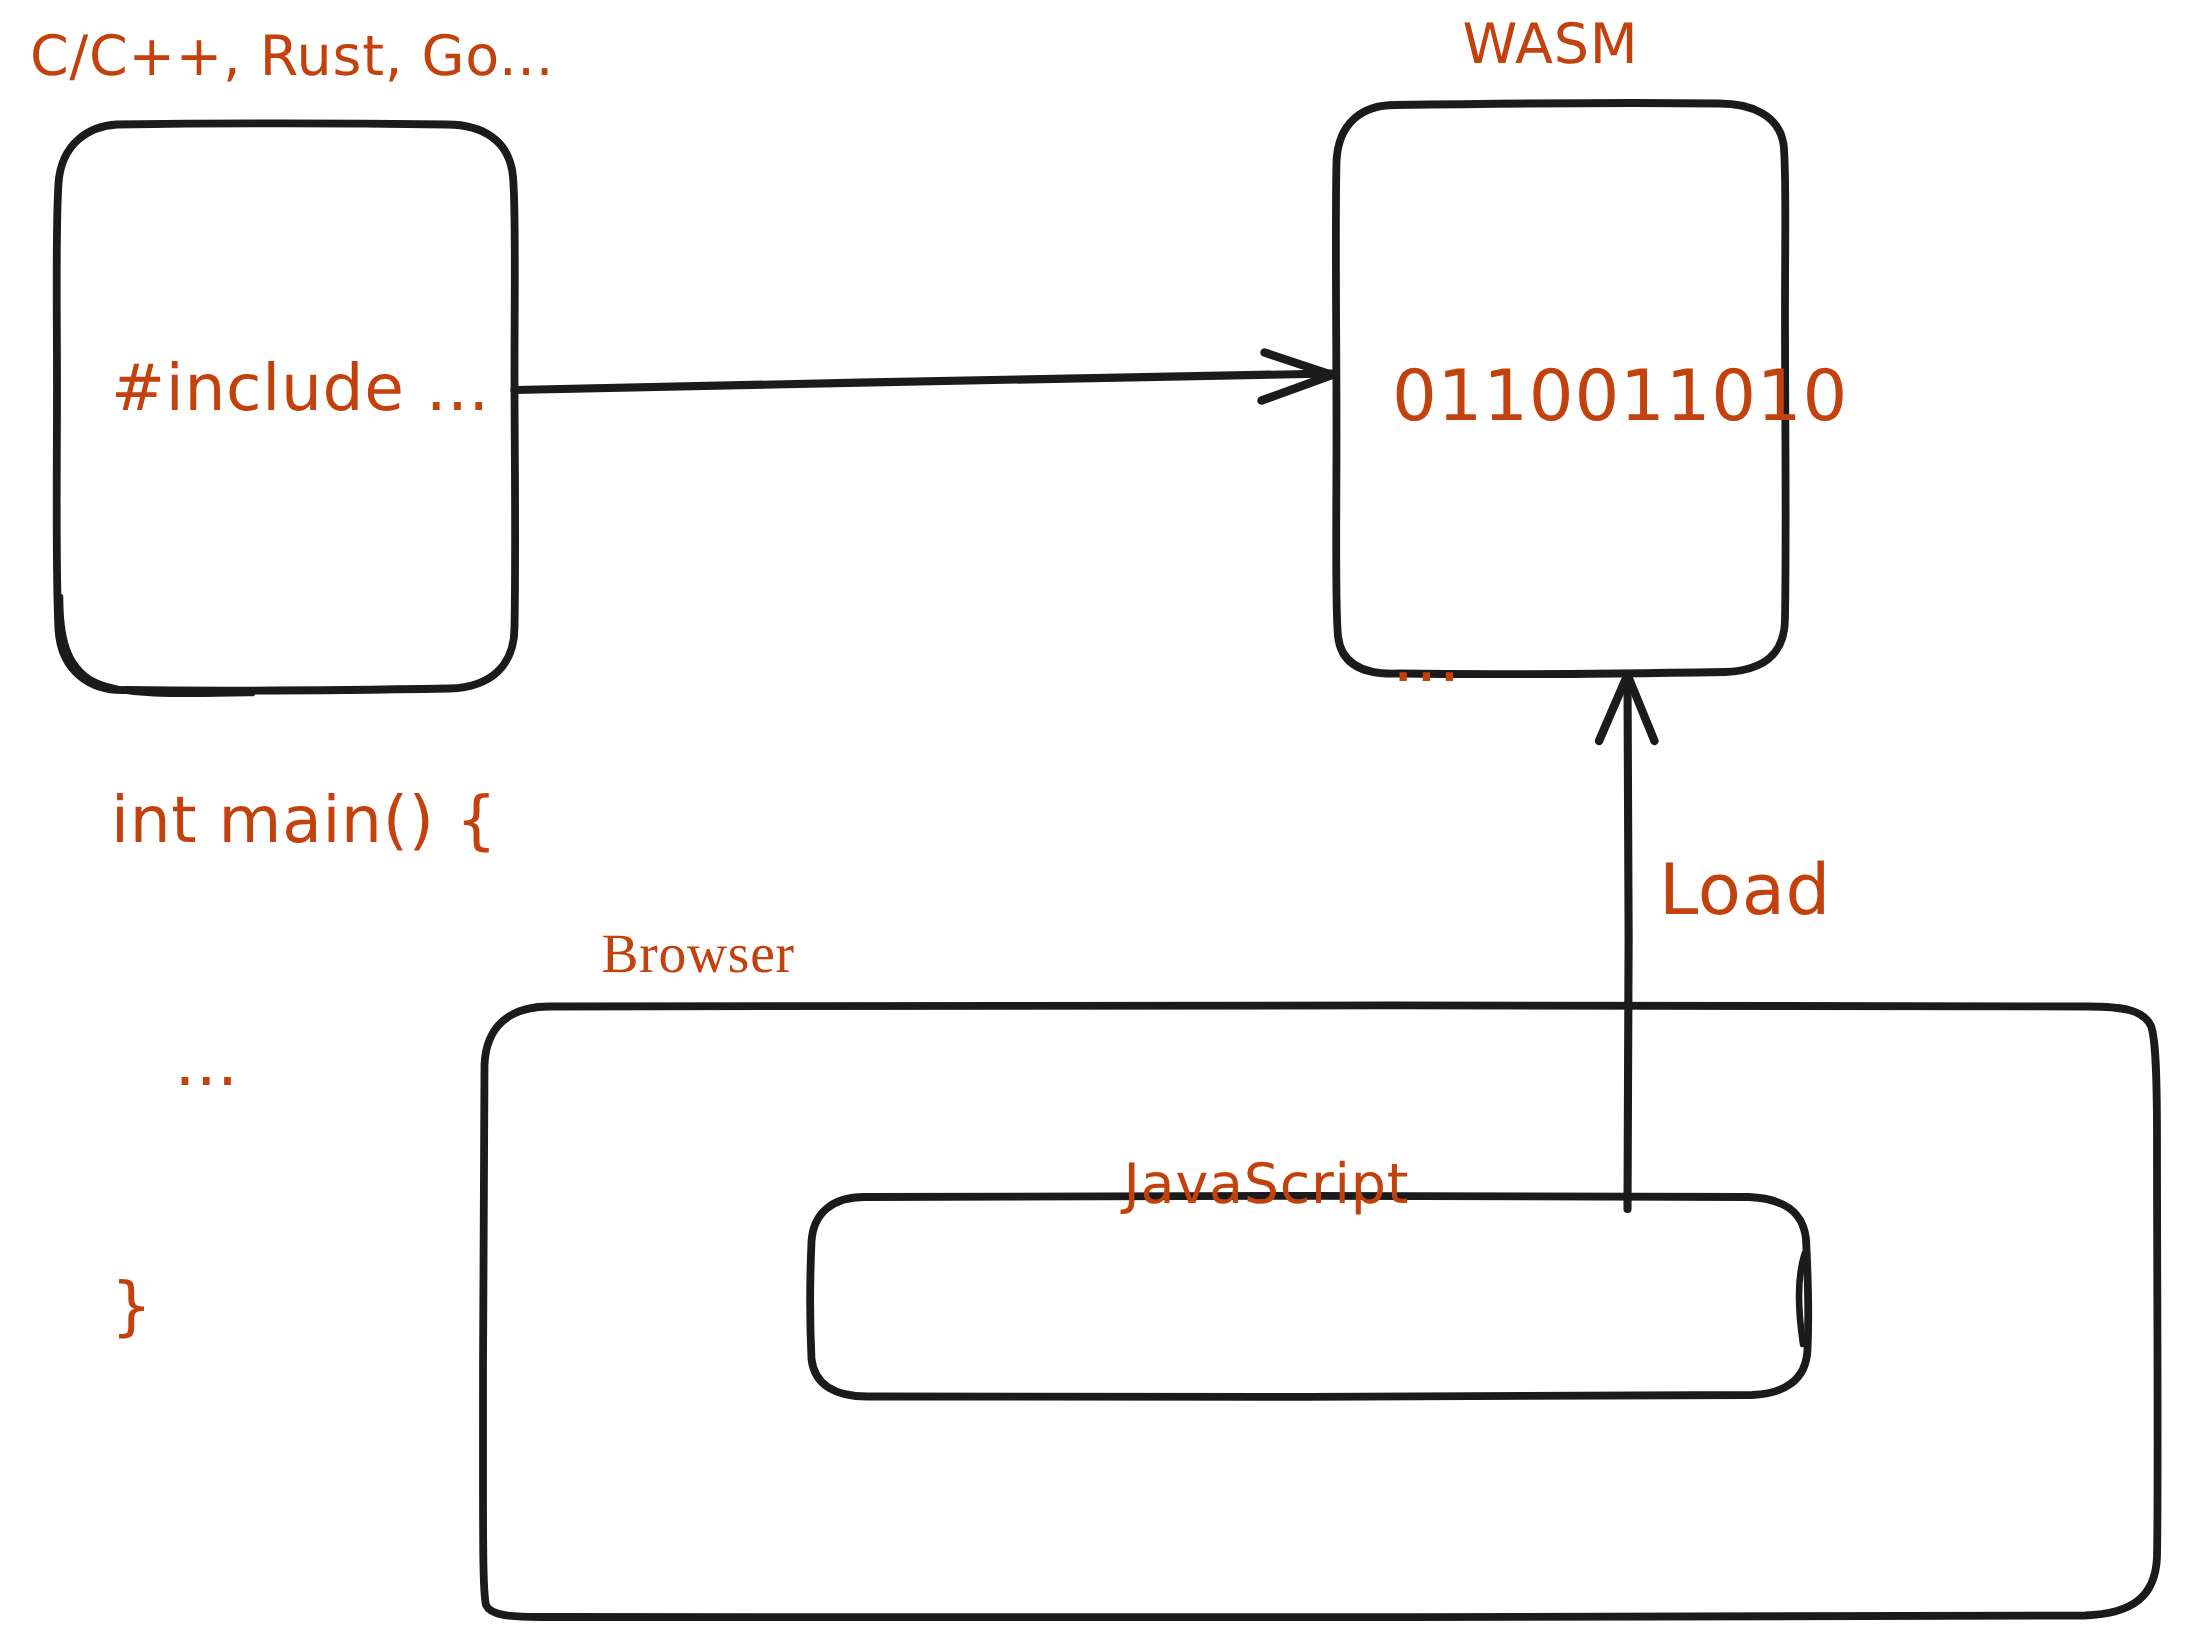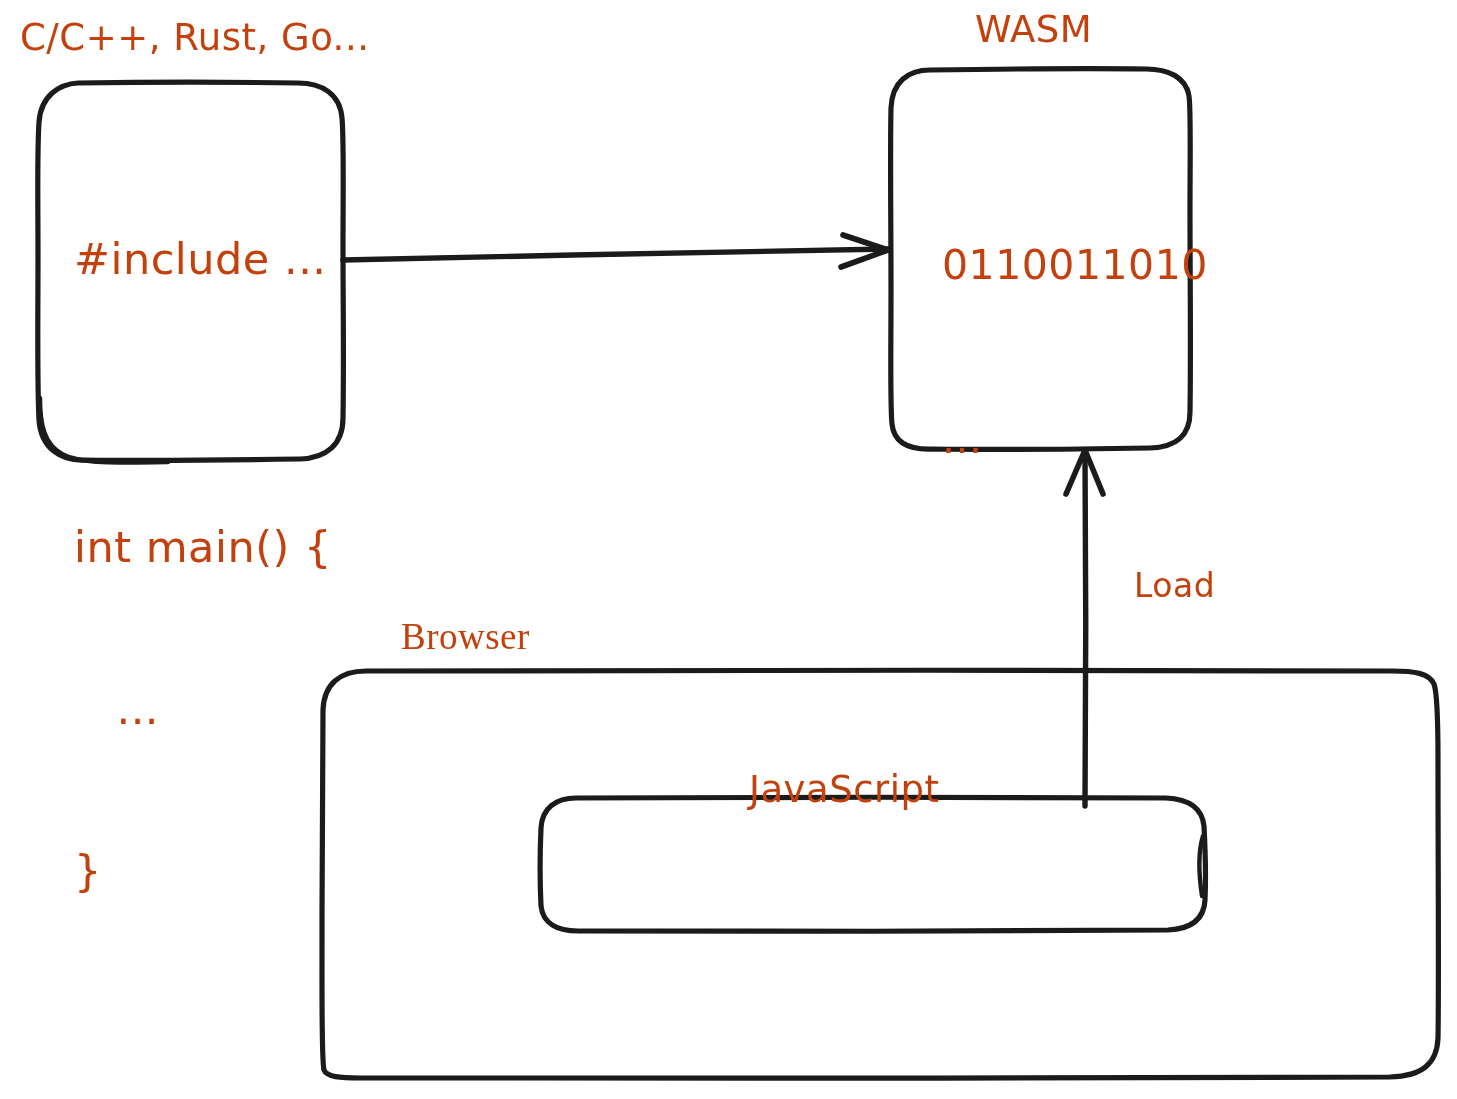--- a/index.html
+++ b/index.html
@@ -47,26 +47,24 @@
     letter-spacing: 0.5px;
   }
   .label-outer {
     font-size: 37px;
     font-weight: 400;
   }
   .code-line {
     font-size: 43px;
   }
   .binary-line {
-    font-size: 41px;
-    margin-left: 14px;
+    font-size: 47px;
   }
   .edge-label {
-    font-size: 33px;
-    margin-left: 28px;
+    font-size: 47px;
   }
 
   
   #lbl-langs   { left: 20px;   top: 16px; }
   #lbl-wasm    { left: 975px;  top: 8px; }
   #lbl-browser { left: 401px;  top: 615px; font-family: Liberation Serif, serif; }
   #lbl-js      { left: 749px;  top: 752px; margin-top: 16px; }
   #lbl-load    { left: 1106px; top: 566px; }
 
   #code-block  { left: 74px;  top: 124px; line-height: 54px; }

